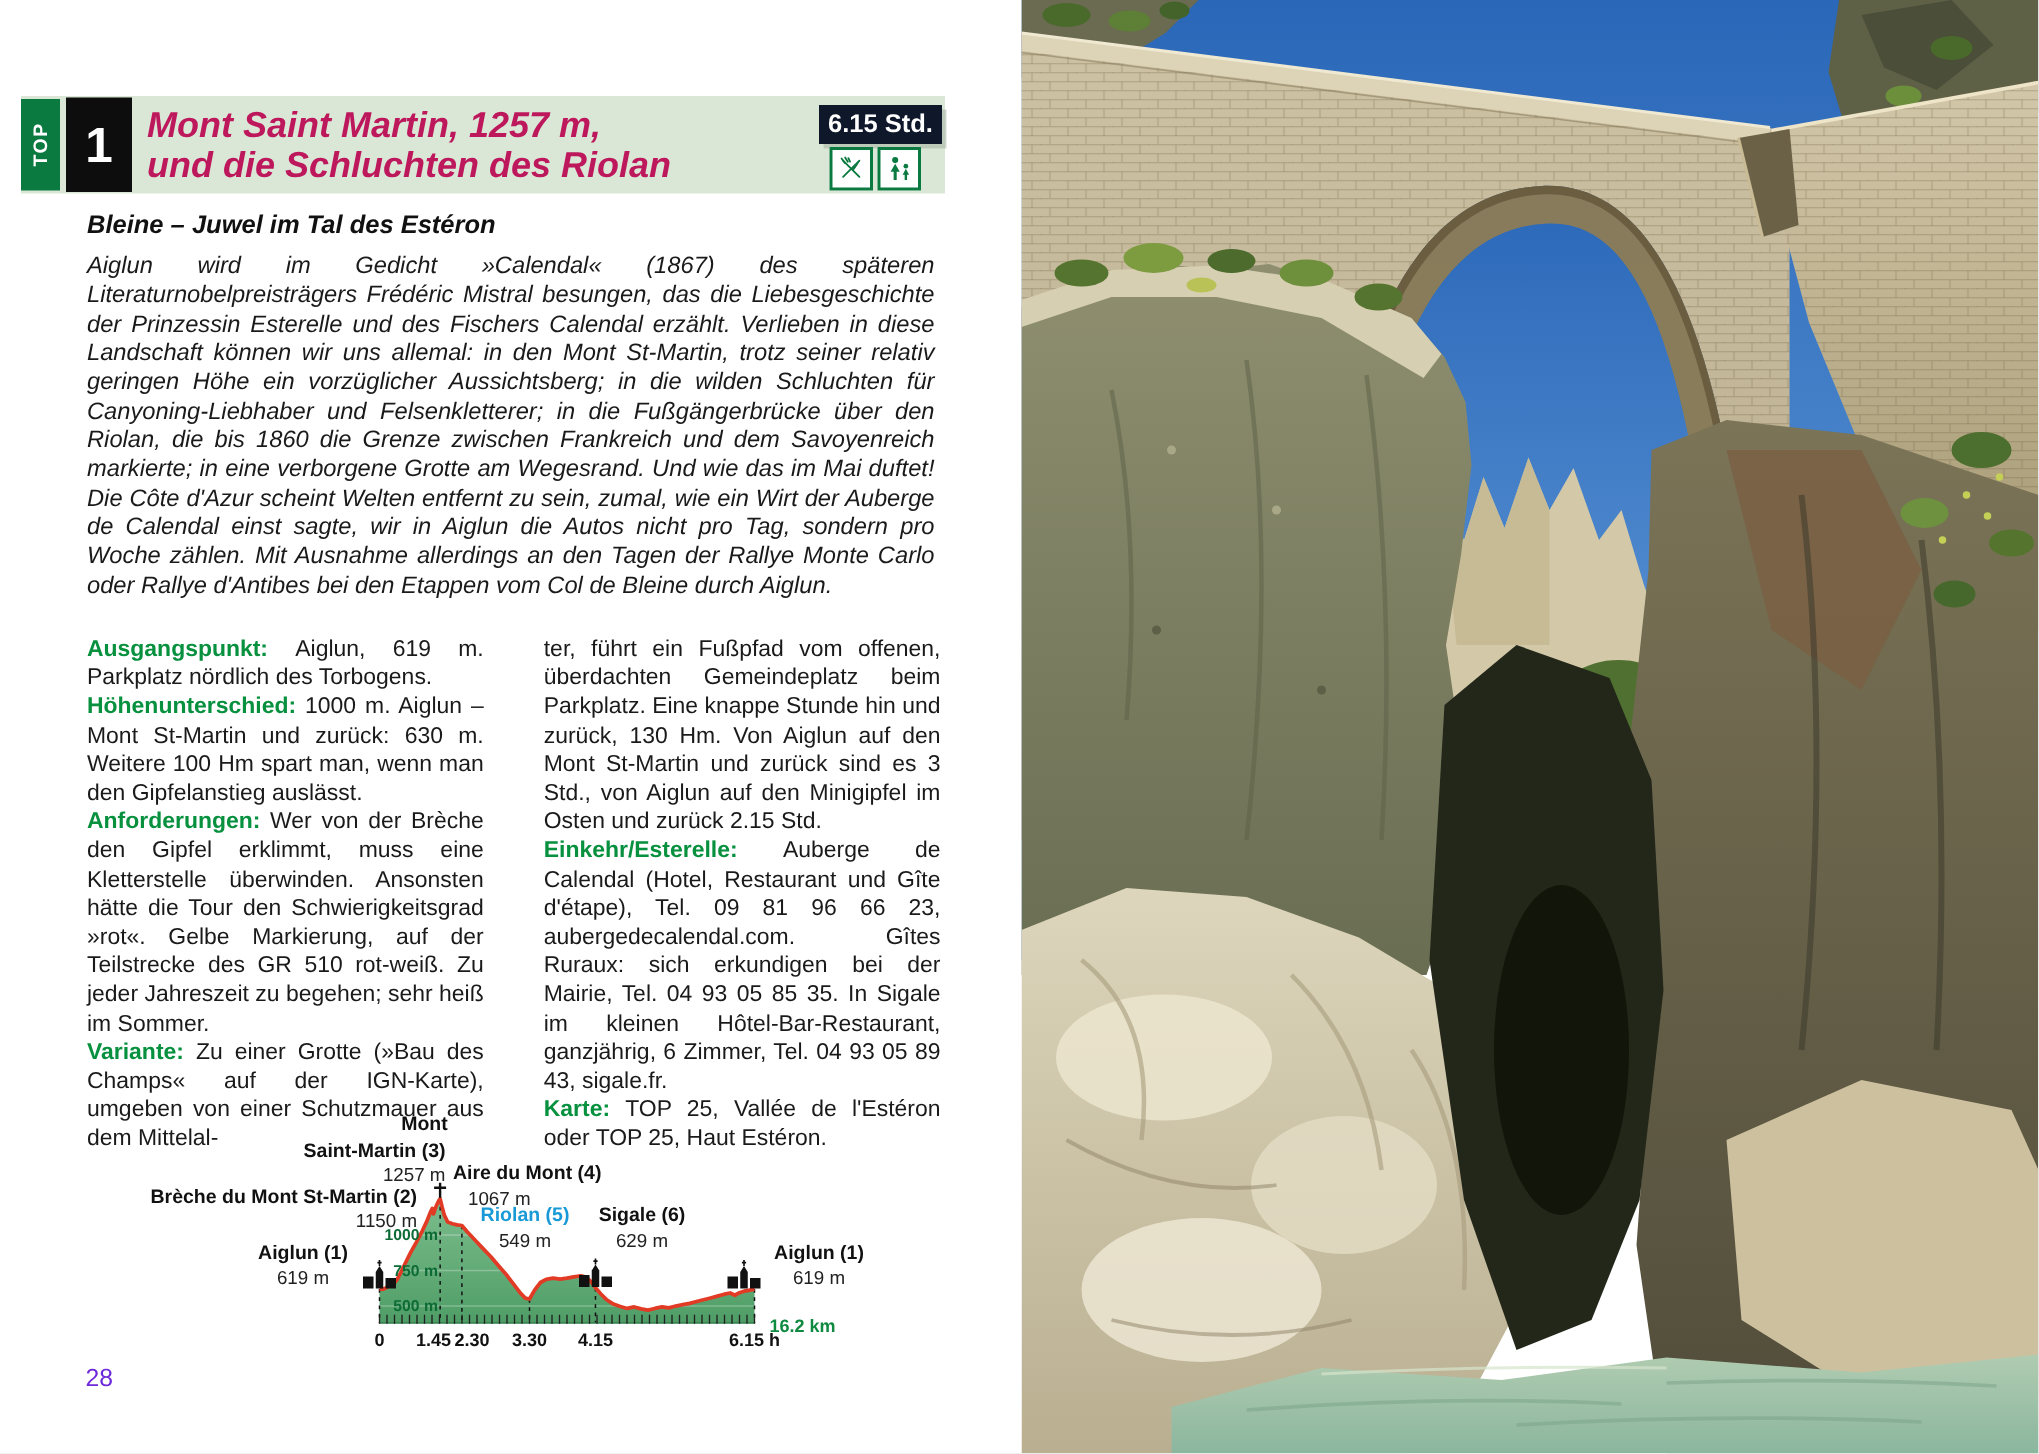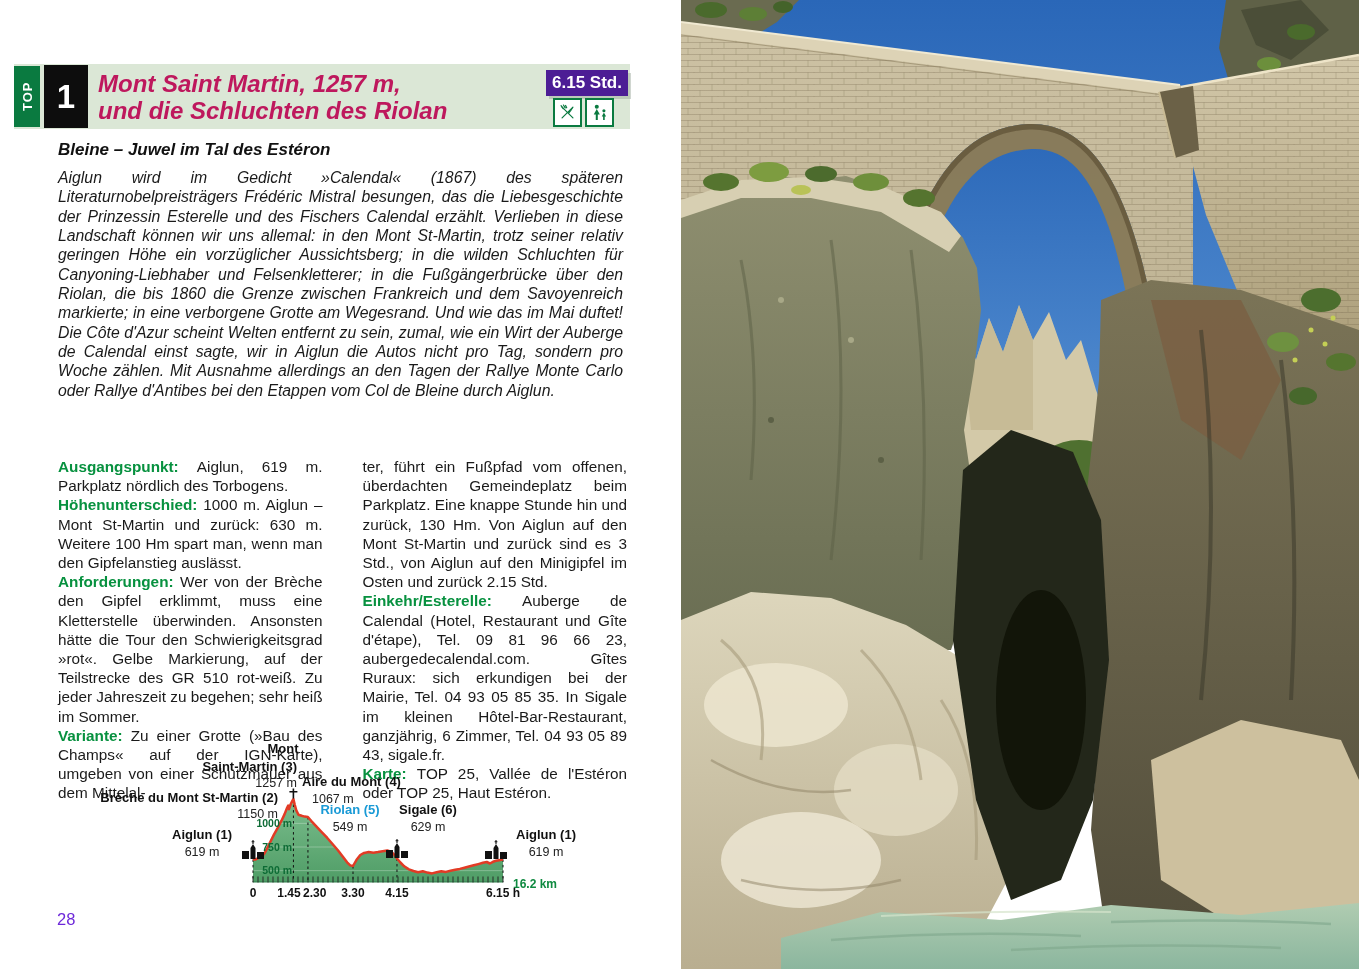--- a/index.html
+++ b/index.html
@@ -8,33 +8,33 @@
 
   
   .tour-header{position:absolute;left:14px;top:64px;width:616px;height:65px;background:#dbe7d6;}
   .top-tab{position:absolute;left:0;top:2px;width:26px;height:61px;background:#0a7a40;color:#fff;
            display:flex;align-items:center;justify-content:center;font-weight:bold;font-size:13px;
            letter-spacing:1px;writing-mode:vertical-rl;transform:rotate(180deg);}
   .tour-num{position:absolute;left:30px;top:1px;width:44px;height:63px;background:#0d0d0d;color:#fff;
             font-size:33px;font-weight:bold;display:flex;align-items:center;justify-content:center;}
   .tour-title{position:absolute;left:84px;top:6px;margin:0;font-size:24px;line-height:27px;
               font-weight:bold;font-style:italic;color:#be185d;white-space:nowrap;}
-  .duration{position:absolute;left:532px;top:6px;width:82px;height:26px;background:#4c1d95;color:#fff;
+  .duration{position:absolute;left:532px;top:6px;width:82px;height:26px;background:#0f172a;color:#fff;
             font-weight:bold;font-size:17px;text-align:center;line-height:26px;
             box-shadow:3px 3px 0 rgba(150,165,150,.45);}
   .hdr-icons{position:absolute;left:539px;top:34px;display:flex;gap:3px;}
   .hdr-icons .sq{width:25px;height:25px;background:#fff;border:2px solid #0a7a40;display:flex;
                  align-items:center;justify-content:center;}
 
   
   .intro-heading{position:absolute;left:58px;top:140px;margin:0;font-size:17px;
                  font-style:italic;font-weight:bold;color:#111;}
   .lead{position:absolute;left:58px;top:168px;width:565px;margin:0;font-size:15.8px;
         line-height:19.35px;font-style:italic;text-align:justify;}
-  .cols{position:absolute;left:58px;top:457px;width:569px;display:flex;gap:40px;}
+  .cols{position:absolute;left:58px;top:423px;width:569px;display:flex;gap:40px;}
   .col{width:272px;font-size:15.3px;line-height:19.2px;text-align:justify;}
   .col p{margin:0;}
   .kw{color:#07913f;font-weight:bold;}
   .pageno{position:absolute;left:57px;top:910px;font-size:16.5px;color:#6d28d9;}
 
   
   .profile{position:absolute;left:40px;top:725px;width:600px;height:190px;}
   #chart text{font-family:"Liberation Sans",sans-serif;}
   .wp-name{font-size:13px;font-weight:bold;fill:#111;}
   .wp-elev{font-size:12.5px;fill:#222;}

